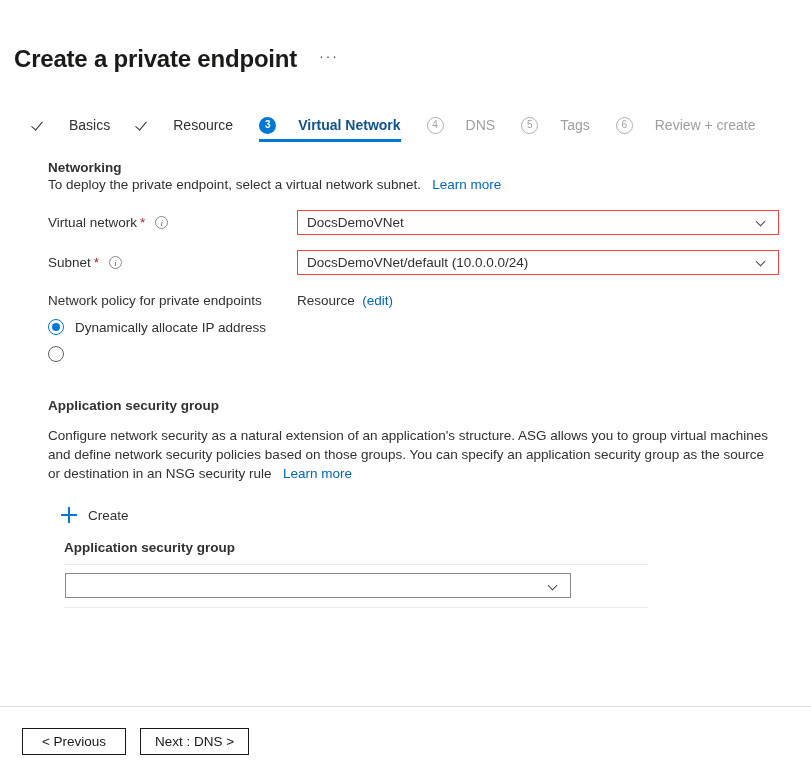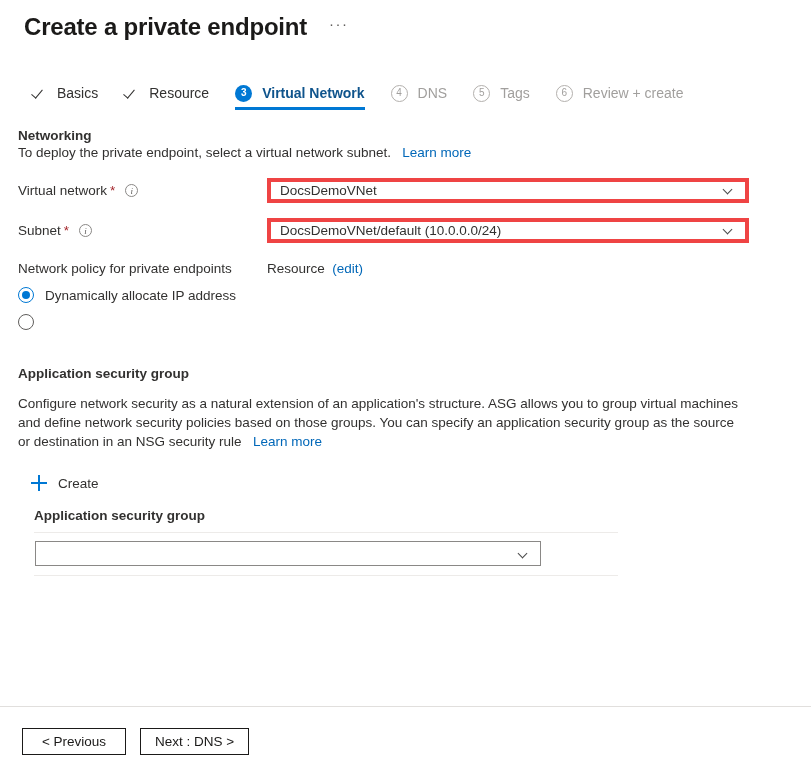--- a/index.html
+++ b/index.html
@@ -13,21 +13,22 @@
     font-family: "Liberation Sans", sans-serif;
     color: #1b1a19;
     overflow: hidden;
     position: relative;
   }
 
   
   .title-row {
     display: flex;
     align-items: center;
-    padding: 12px 0 0 24px;
+    padding: 12px 0 0 14px;
+    margin-top: 32px;
   }
   .page-title {
     font-size: 24px;
     font-weight: 600;
     color: #1b1a19;
     letter-spacing: -0.2px;
     line-height: 30px;
   }
   .ellipsis-btn {
     margin-left: 18px;
@@ -44,21 +45,21 @@
   .tabs {
     display: flex;
     align-items: flex-end;
     padding-left: 32px;
     margin-top: 34px;
     height: 34px;
   }
   .tab {
     display: flex;
     align-items: center;
-    gap: 10px;
+    gap: 22px;
     height: 34px;
     padding: 0 0 0 0;
     margin-right: 26px;
     cursor: pointer;
     position: relative;
     font-size: 14px;
     color: #323130;
     box-sizing: border-box;
   }
   .tab.done .tab-label { color: #323130; }
@@ -106,21 +107,21 @@
     background: #0078d4;
     color: #ffffff;
     font-weight: 600;
   }
   .badge.outline {
     border: 1px solid #b3b0ad;
     color: #a19f9d;
   }
 
   
-  .content { padding: 0 0 0 18px; }
+  .content { padding: 0 0 0 48px; }
 
   .section-head {
     font-size: 13.5px;
     font-weight: 600;
     color: #323130;
     margin-top: 18px;
   }
   .section-desc {
     font-size: 13.5px;
     color: #323130;
@@ -167,21 +168,21 @@
     font-family: "Liberation Serif", serif;
     font-style: italic;
     box-sizing: border-box;
     flex: 0 0 auto;
     cursor: default;
   }
 
   .select-box {
     width: 482px;
     height: 25px;
-    border: 4px solid #ef4444;
+    border: 1px solid #ef4444;
     background: #ffffff;
     display: flex;
     align-items: center;
     justify-content: space-between;
     padding: 0 9px 0 9px;
     box-sizing: border-box;
     font-size: 13.5px;
     color: #323130;
     cursor: pointer;
   }

